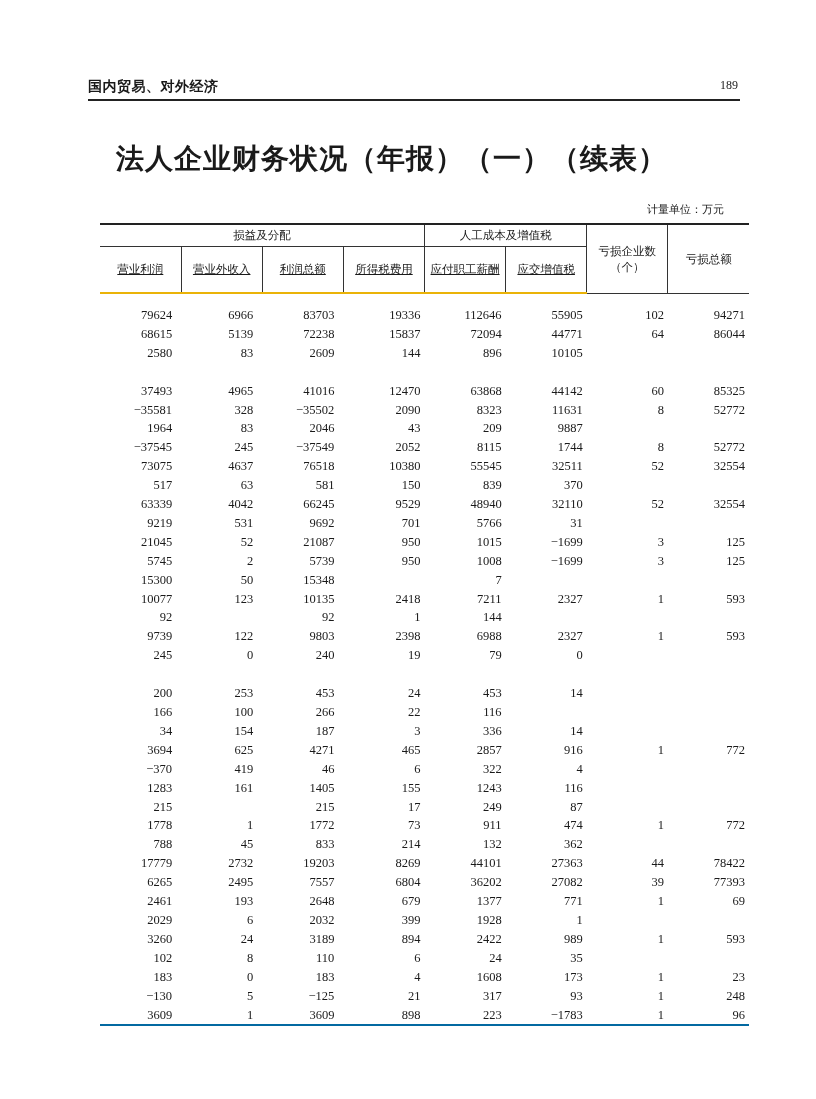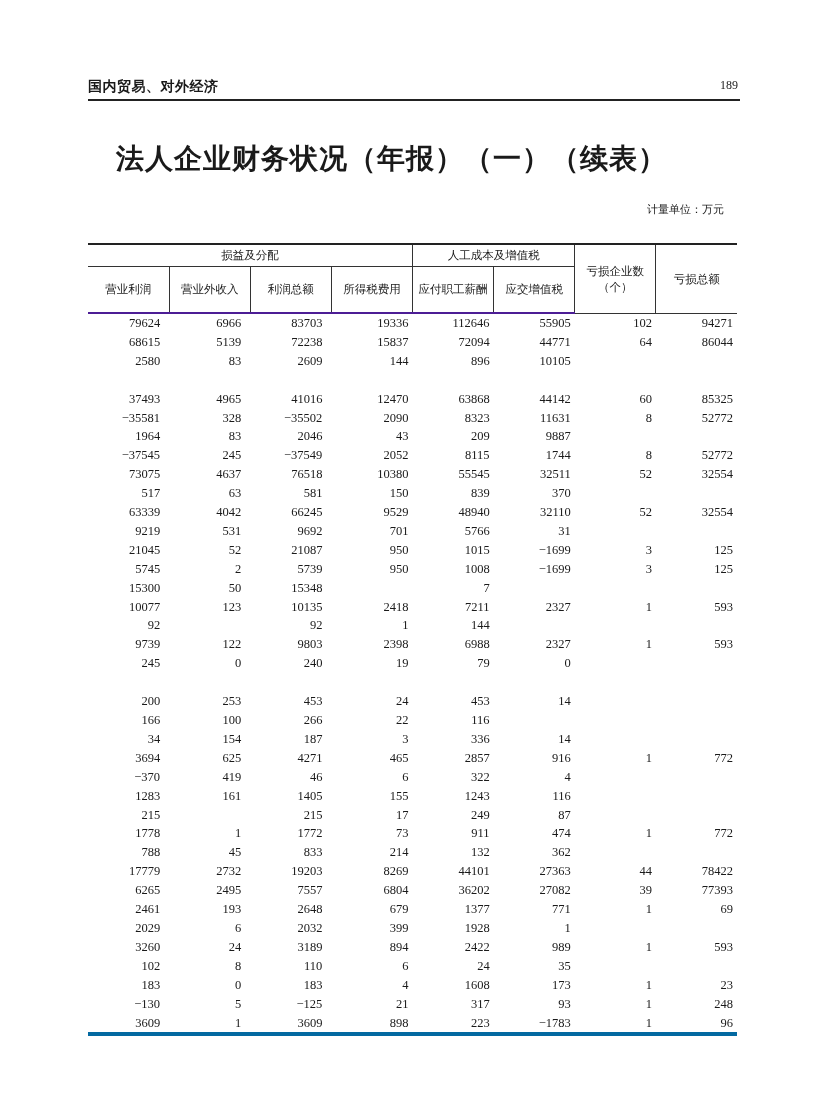--- a/index.html
+++ b/index.html
@@ -6,32 +6,32 @@
   body { width: 816px; height: 1099px; position: relative; overflow: hidden;
          font-family: "DejaVu Serif", "Liberation Serif", serif; color: #1a1a1a; }
   .running-head { position: absolute; left: 88px; top: 76px; width: 650px; height: 24px; }
   .running-head .section { position: absolute; left: 0; top: 2px; font-family: "DejaVu Sans", sans-serif;
          font-size: 14px; font-weight: bold; letter-spacing: 0.5px; }
   .running-head .pageno { position: absolute; right: 0; top: 2px; font-family: "Liberation Serif", serif; font-size: 12px; }
   .head-rule { position: absolute; left: 88px; top: 99px; width: 652px; height: 2px; background: #222; }
   .title { position: absolute; left: 72px; top: 140px; font-family: "DejaVu Serif", serif; font-weight: bold;
          font-size: 28px; letter-spacing: 1px; white-space: nowrap; margin-left: 44px; }
   .unit { position: absolute; right: 92px; top: 202px; font-size: 11px; font-family: "DejaVu Sans", sans-serif; }
-  table.data { position: absolute; left: 88px; top: 223px; width: 649px; border-collapse: collapse; table-layout: fixed;
-         font-family: "Liberation Serif", "DejaVu Serif", serif; font-size: 12.5px; margin-top: 20px; }
+  table.data { position: absolute; left: 100px; top: 223px; width: 649px; border-collapse: collapse; table-layout: fixed;
+         font-family: "Liberation Serif", "DejaVu Serif", serif; font-size: 12.5px; }
   table.data col { width: 81px; }
   table.data thead th { font-family: "DejaVu Sans", sans-serif; font-weight: normal; font-size: 11.5px;
          text-align: center; vertical-align: middle; padding: 0; }
   table.data thead tr.g th { height: 21px; border-top: 2px solid #222; border-bottom: 1px solid #333; }
-  table.data thead tr.s th { height: 45px; border-bottom: 2px solid #4c1d95; }
+  table.data thead tr.s th { height: 45px; border-bottom: 2px solid #eab308; text-decoration: underline; }
   table.data thead th.vb { border-right: 1px solid #333; }
   table.data thead th.rs { border-top: 2px solid #222; border-bottom: 2px solid #222; line-height: 16px; }
   table.data tbody td { text-align: right; padding: 0 9px 0 0; height: 18.9px; line-height: 18.9px; white-space: nowrap; }
-  table.data tbody tr:first-child td { padding-top: 0; }
-  table.data tbody tr:last-child td { border-bottom: 4px solid #0369a1; }
+  table.data tbody tr:first-child td { padding-top: 12px; }
+  table.data tbody tr:last-child td { border-bottom: 2px solid #0369a1; }
   table.data tbody td.c7 { padding-right: 4px; }
   table.data tbody td.c6 { padding-right: 4px; }
   table.data tbody td.c4 { padding-right: 4px; }
   table.data tbody td.c3 { padding-right: 4px; }
   table.data tbody td.c5 { padding-right: 4px; }
 </style>
 </head>
 <body>
 
 <div class="running-head">

